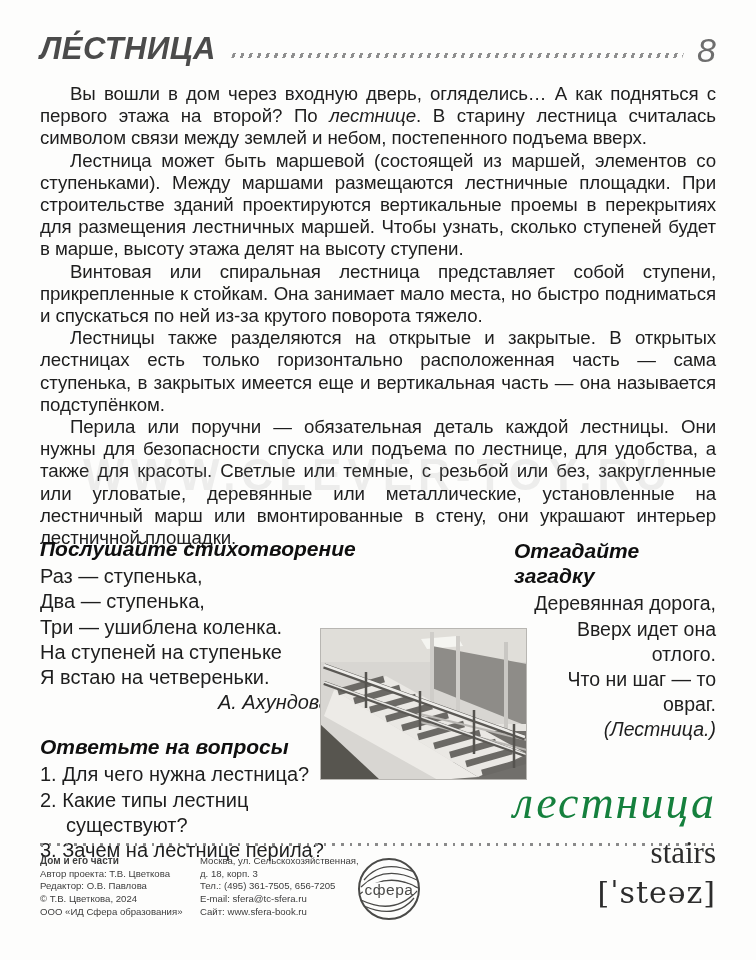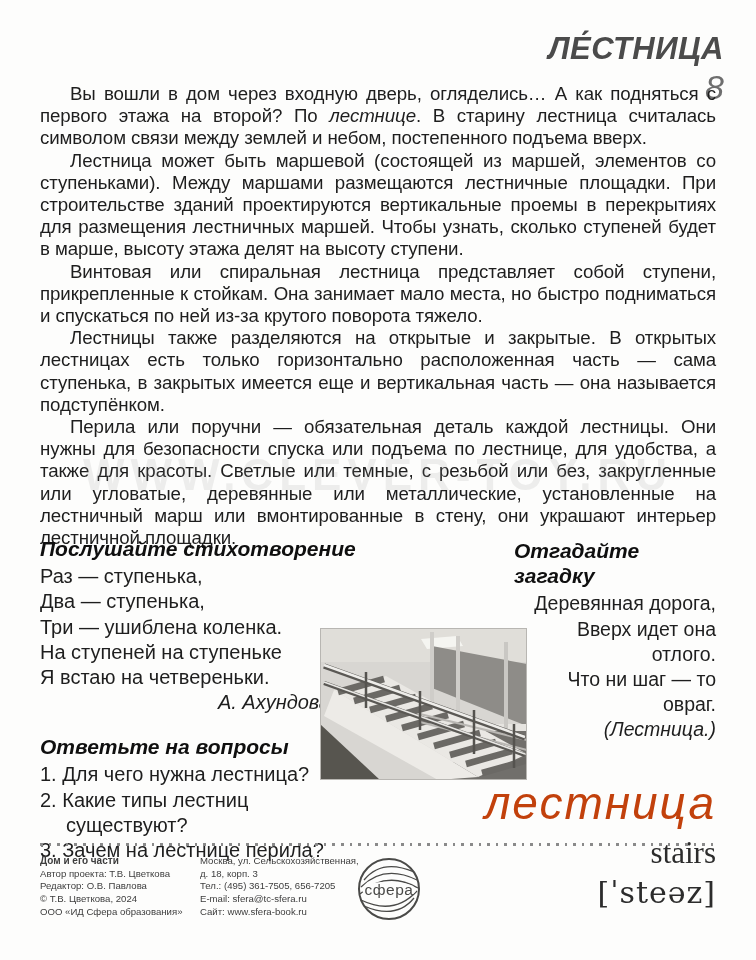--- a/index.html
+++ b/index.html
@@ -2,21 +2,21 @@
 <html lang="ru"><head>
 <meta charset="utf-8">
 <style>
   html,body{margin:0;padding:0;background:#e9e9e7;}
   .page{
     position:relative;width:756px;height:960px;margin:0 auto;
     background:#fdfdfc;overflow:hidden;
     font-family:"Liberation Sans",sans-serif;color:#1e1e1e;
   }
   
-  .header{position:absolute;top:33px;left:40px;right:32px;display:flex;align-items:flex-end;flex-direction:column;}
+  .header{position:absolute;top:33px;left:40px;right:40px;display:flex;align-items:flex-end;}
   .page-title{font-size:31px;font-weight:bold;font-style:italic;color:#4b4b4b;letter-spacing:.5px;white-space:nowrap;line-height:1;}
   .title-dots{flex:1;height:5px;margin:0 14px 6px 16px;
     background:repeating-linear-gradient(90deg,#8f8f8f 0 3px,transparent 3px 8.5px);
     transform:skewX(-18deg);}
   .page-num{font-size:34px;font-style:italic;color:#6e6e6e;line-height:1;margin-bottom:-3px;}
   
   .article{position:absolute;top:83px;left:40px;width:676px;
     text-align:justify;font-size:18.7px;line-height:22.2px;letter-spacing:-0.1px;}
   .article p{margin:0;text-indent:30px;}
   .article .it{font-style:italic;}
@@ -32,21 +32,21 @@
   .riddle{position:absolute;top:522px;left:514px;width:202px;}
   .riddle-lines{font-size:19.5px;line-height:25.2px;text-align:right;}
   .riddle-answer{font-size:19.5px;font-style:italic;text-align:right;margin-top:1px;}
   .questions{position:absolute;top:718px;left:40px;width:302px;}
   .q{font-size:20px;line-height:25.4px;padding-left:26px;text-indent:-26px;}
   
   .photo{position:absolute;top:628px;left:320px;width:207px;height:152px;margin:0;}
   .photo svg{display:block;width:100%;height:100%;}
   
   .vocab{position:absolute;top:780px;left:400px;width:316px;text-align:right;color:#2c2c2c;}
-  .vocab-cursive{font-family:Liberation Sans, sans-serif;font-style:italic;font-size:46px;line-height:1;color:#c2410c;letter-spacing:2px;}
+  .vocab-cursive{font-family:Liberation Serif, serif;font-style:italic;font-size:46px;line-height:1;color:#15803d;letter-spacing:2px;}
   .vocab-en{font-family:"Liberation Serif",serif;font-size:31px;line-height:1;margin-top:11px;}
   .vocab-tr{font-family:"DejaVu Serif",serif;font-size:30px;line-height:1;margin-top:10px;letter-spacing:1px;}
   
   .footer{position:absolute;left:40px;right:40px;top:843px;height:90px;}
   .footer-dots{height:3px;background:repeating-linear-gradient(90deg,#8a8a8a 0 2.6px,transparent 2.6px 8.6px);margin-bottom:8px;}
   .f-col{position:absolute;font-size:9.6px;line-height:12.7px;color:#3d3d3d;}
   .f-col1{left:0;top:12px;width:158px;}
   .f-col2{left:160px;top:12px;width:172px;}
   .f-bold{font-weight:bold;font-size:10px;}
   .f-logo{position:absolute;left:316px;top:13px;width:66px;height:66px;}

